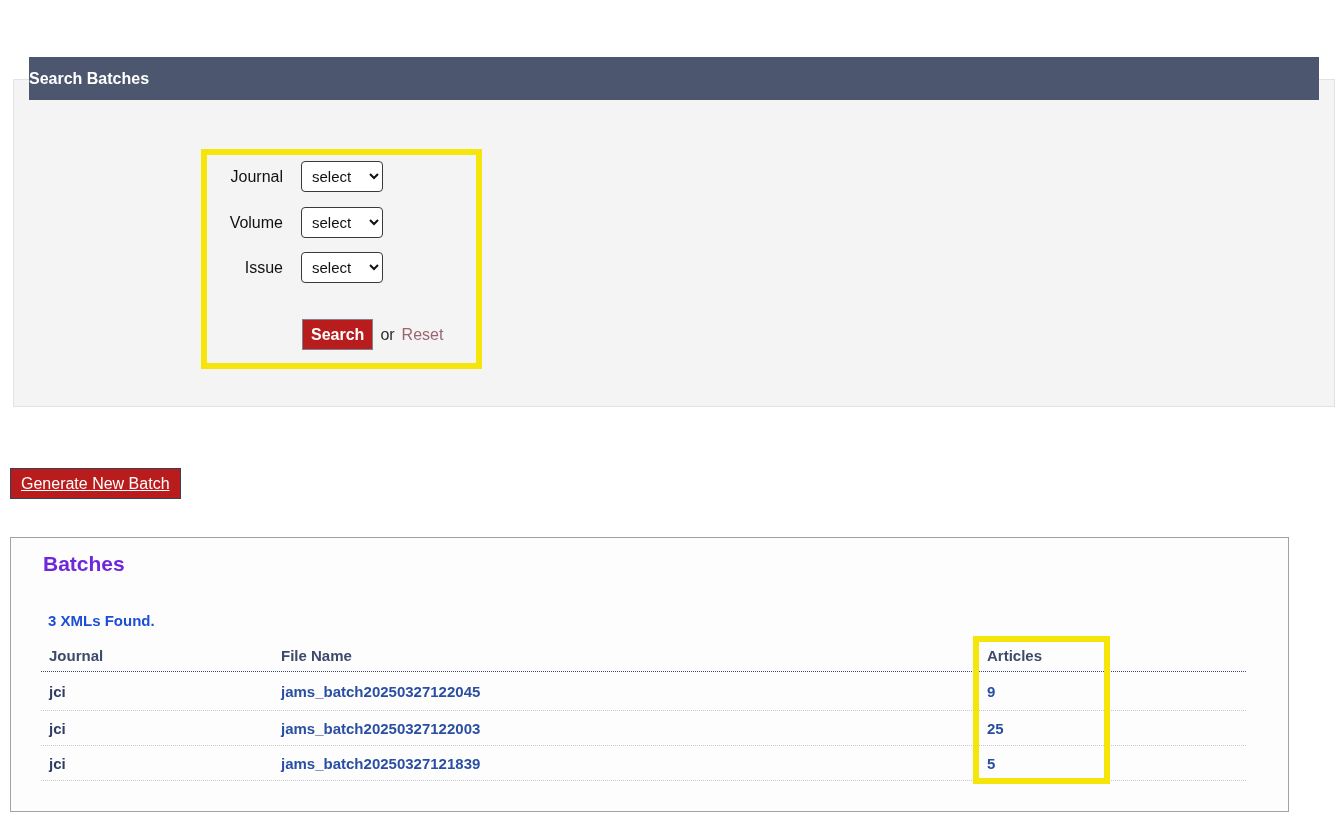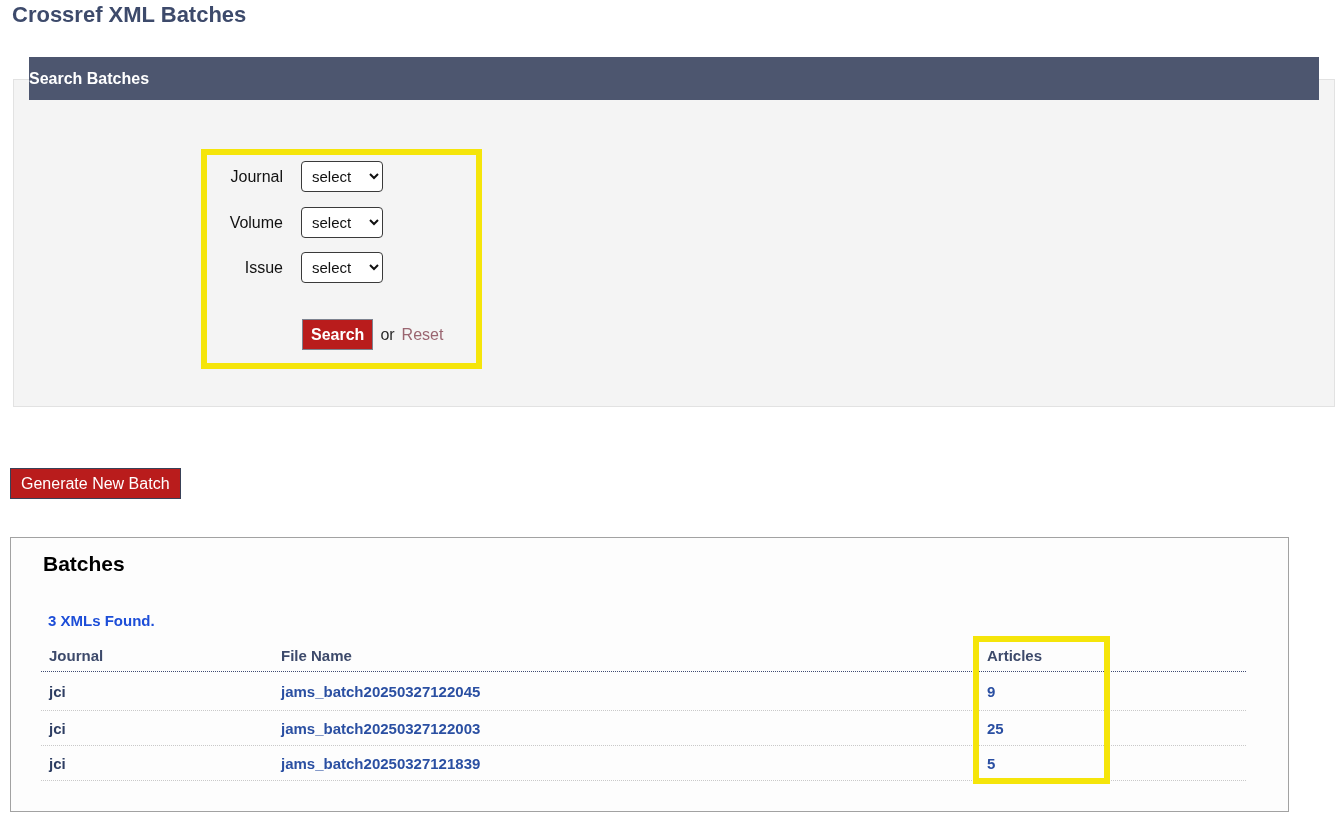--- a/index.html
+++ b/index.html
@@ -66,31 +66,32 @@
   .reset-link {
     font-size: 16px; color: #9a6570;
     text-decoration: none; cursor: pointer;
   }
 
   
   .generate-btn {
     position: absolute; left: 10px; top: 468px;
     height: 31px; padding: 0 10px; font-size: 16px;
     border: 1px solid #394157;
+    text-decoration: underline;
   }
 
   
   .batches-panel {
     position: absolute; left: 10px; top: 537px;
     width: 1279px; height: 275px;
     background: #fdfdfd; border: 1px solid #a2a2a2;
   }
   .batches-title {
     position: absolute; left: 32px; top: 14px;
-    font-size: 21px; font-weight: bold; color: #000000;
+    font-size: 21px; font-weight: bold; color: #6d28d9;
   }
   .batches-count {
     position: absolute; left: 37px; top: 74px;
     font-size: 15px; font-weight: bold; color: #1d4ed8;
   }
   .batches-table {
     position: absolute; left: 30px; top: 107px; width: 1205px;
   }
   .t-row { position: relative; width: 100%; }
   .t-header {
@@ -117,21 +118,20 @@
     background: transparent; pointer-events: none; z-index: 50;
   }
   .hl-search  { left: 201px; top: 149px; width: 281px; height: 220px; }
   .hl-articles{ left: 973px; top: 636px; width: 137px; height: 148px; }
 </style>
 </head>
 <body>
 
 <div class="page">
 
-  <h1 class="page-title">Crossref XML Batches</h1>
 
   <div class="search-panel-body"></div>
   <div class="search-panel-header">
     <span>Search Batches</span>
   </div>
 
   <div class="form-row row-journal">
     <span class="form-label">Journal</span>
     <select class="form-select">
       <option>select</option>

